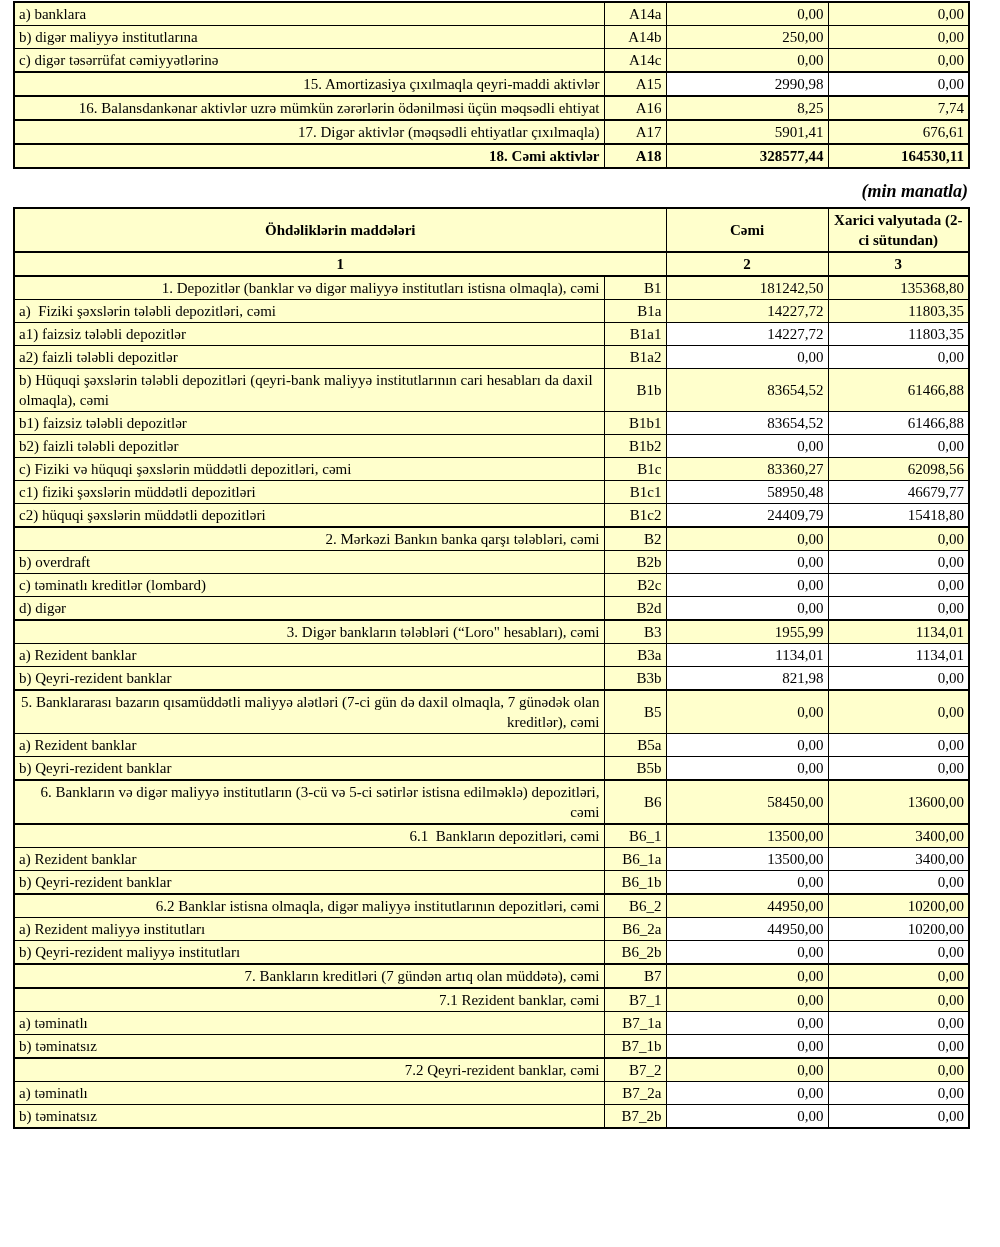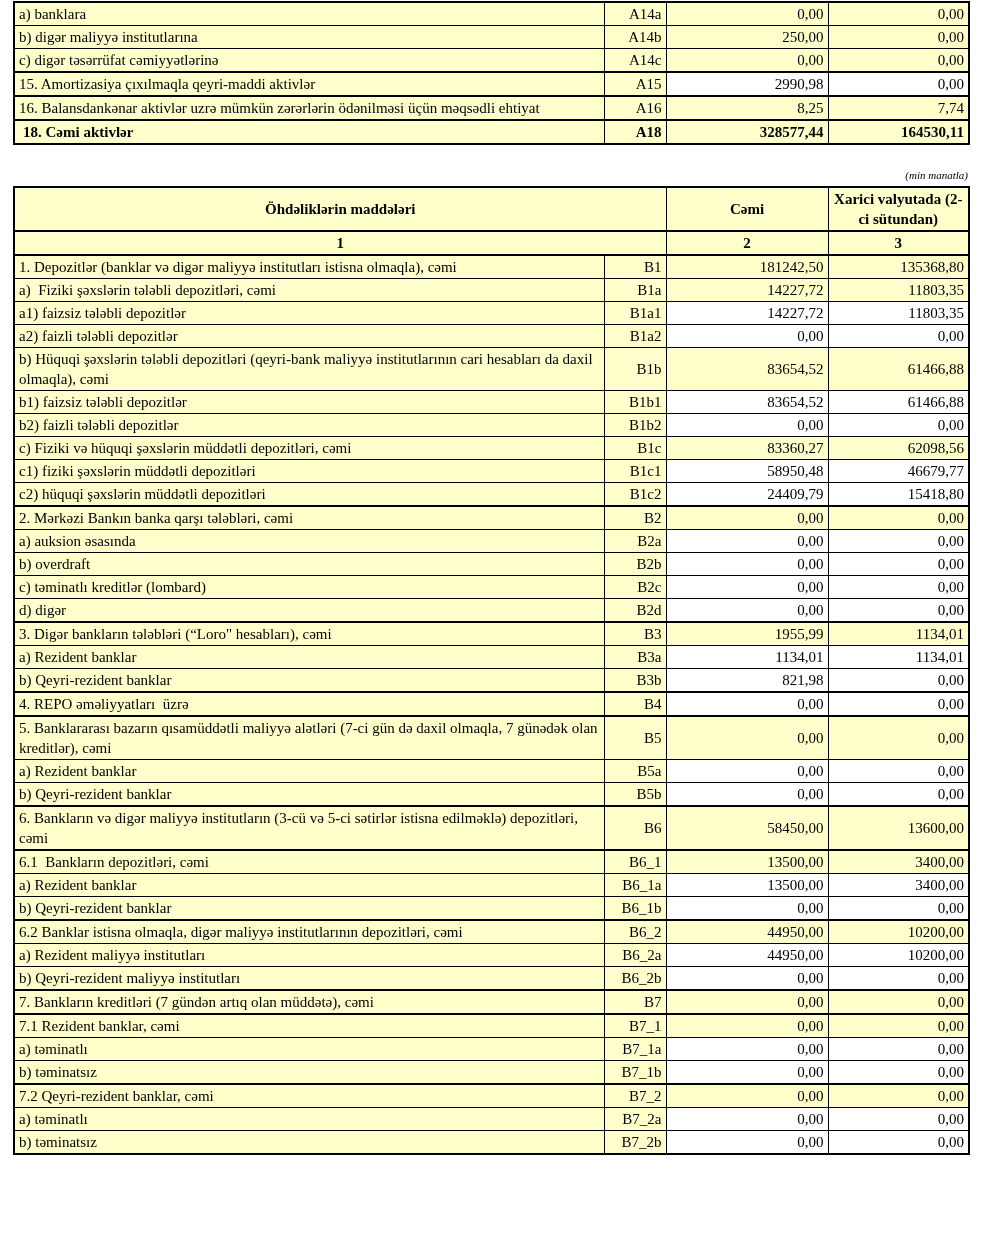--- a/index.html
+++ b/index.html
@@ -27,44 +27,44 @@
     border: 1px solid #000000;
     font-size: 15px;
     line-height: 20px;
     padding: 1px 4px;
     vertical-align: middle;
     overflow: hidden;
   }
   table.fin tr.sep td { border-top-width: 2px; }
   table.fin tr.bold td { font-weight: bold; padding-left: 8px; }
   td.lbl { text-align: left; white-space: pre-wrap; }
-  td.ind0 { padding-left: 5px; }
+  td.ind0 { padding-left: 5px; text-align: right; }
   td.ind1 { padding-left: 29px; }
   td.ind2 { padding-left: 53px; }
   td.code { text-align: right; }
   td.num  { text-align: right; padding-right: 5px; }
   td.y { background: #FFFFCC; }
   td.w { background: #FFFFFF; }
   
   #assets-table { margin-top: 1px; }
   #assets-table tr { height: 22px; }
   
   .section-title {
     margin: 34px 0 0 258px;
     font-size: 21px;
     font-weight: bold;
     font-family: "Liberation Serif", "DejaVu Serif", serif;
   }
   .unit-note {
     width: 968px;
-    margin-top: 24px;
+    margin-top: 12px;
     text-align: right;
-    font-size: 11px;
+    font-size: 18px;
     font-style: italic;
-    font-weight: normal;
+    font-weight: bold;
   }
   
   #liab-table { margin-top: 5px; }
   #liab-table thead tr.hdr { height: 42px; }
   #liab-table thead tr.nums { height: 22px; }
   #liab-table thead td {
     background: #FFFFCC;
     text-align: center;
     font-weight: bold;
   }
@@ -107,20 +107,26 @@
           <td class="lbl y ind0">15. Amortizasiya çıxılmaqla qeyri-maddi aktivlər</td>
           <td class="code y">A15</td>
           <td class="num w">2990,98</td>
           <td class="num w">0,00</td>
         </tr>
         <tr class="sep">
           <td class="lbl y ind0">16. Balansdankənar aktivlər uzrə mümkün zərərlərin ödənilməsi üçün məqsədli ehtiyat</td>
           <td class="code y">A16</td>
           <td class="num y">8,25</td>
           <td class="num y">7,74</td>
+        </tr>
+        <tr class="sep">
+          <td class="lbl y ind0">17. Digər aktivlər (məqsədli ehtiyatlar çıxılmaqla)</td>
+          <td class="code y">A17</td>
+          <td class="num y">5901,41</td>
+          <td class="num y">676,61</td>
         </tr>
         <tr class="sep bold">
           <td class="lbl y ind0">18. Cəmi aktivlər</td>
           <td class="code y">A18</td>
           <td class="num y">328577,44</td>
           <td class="num y">164530,11</td>
         </tr>
       </tbody>
   </table>
 
@@ -207,26 +213,20 @@
           <td class="num w">24409,79</td>
           <td class="num w">15418,80</td>
         </tr>
         <tr class="sep">
           <td class="lbl y ind0">2. Mərkəzi Bankın banka qarşı tələbləri, cəmi</td>
           <td class="code y">B2</td>
           <td class="num y">0,00</td>
           <td class="num y">0,00</td>
         </tr>
         <tr>
-          <td class="lbl y ind1">a) auksion əsasında</td>
-          <td class="code y">B2a</td>
-          <td class="num w">0,00</td>
-          <td class="num w">0,00</td>
-        </tr>
-        <tr>
           <td class="lbl y ind1">b) overdraft</td>
           <td class="code y">B2b</td>
           <td class="num w">0,00</td>
           <td class="num w">0,00</td>
         </tr>
         <tr>
           <td class="lbl y ind1">c) təminatlı kreditlər (lombard)</td>
           <td class="code y">B2c</td>
           <td class="num w">0,00</td>
           <td class="num w">0,00</td>
@@ -249,26 +249,20 @@
           <td class="num w">1134,01</td>
           <td class="num w">1134,01</td>
         </tr>
         <tr>
           <td class="lbl y ind1">b) Qeyri-rezident banklar</td>
           <td class="code y">B3b</td>
           <td class="num w">821,98</td>
           <td class="num w">0,00</td>
         </tr>
         <tr class="sep">
-          <td class="lbl y ind0">4. REPO əməliyyatları  üzrə</td>
-          <td class="code y">B4</td>
-          <td class="num w">0,00</td>
-          <td class="num w">0,00</td>
-        </tr>
-        <tr class="sep">
           <td class="lbl y ind0">5. Banklararası bazarın qısamüddətli maliyyə alətləri (7-ci gün də daxil olmaqla, 7 günədək olan kreditlər), cəmi</td>
           <td class="code y">B5</td>
           <td class="num y">0,00</td>
           <td class="num y">0,00</td>
         </tr>
         <tr>
           <td class="lbl y ind1">a) Rezident banklar</td>
           <td class="code y">B5a</td>
           <td class="num w">0,00</td>
           <td class="num w">0,00</td>

